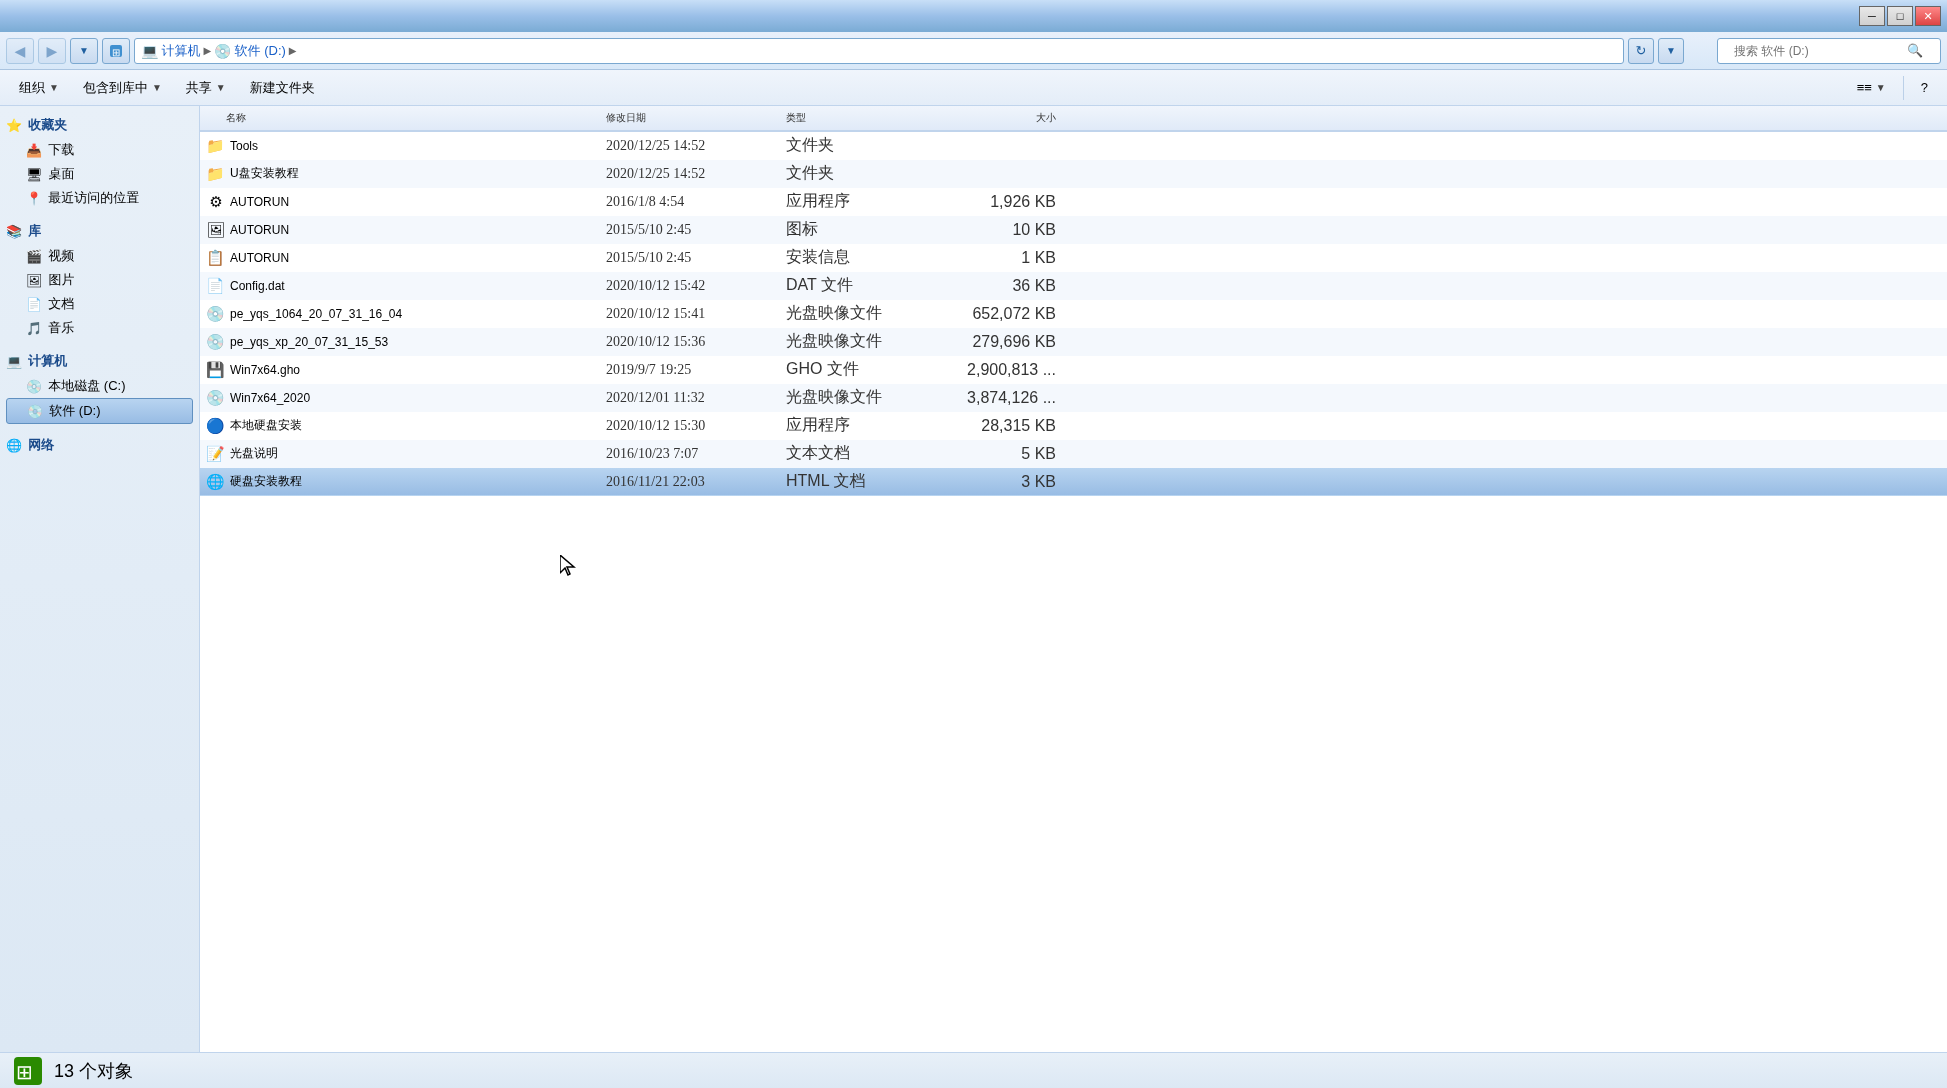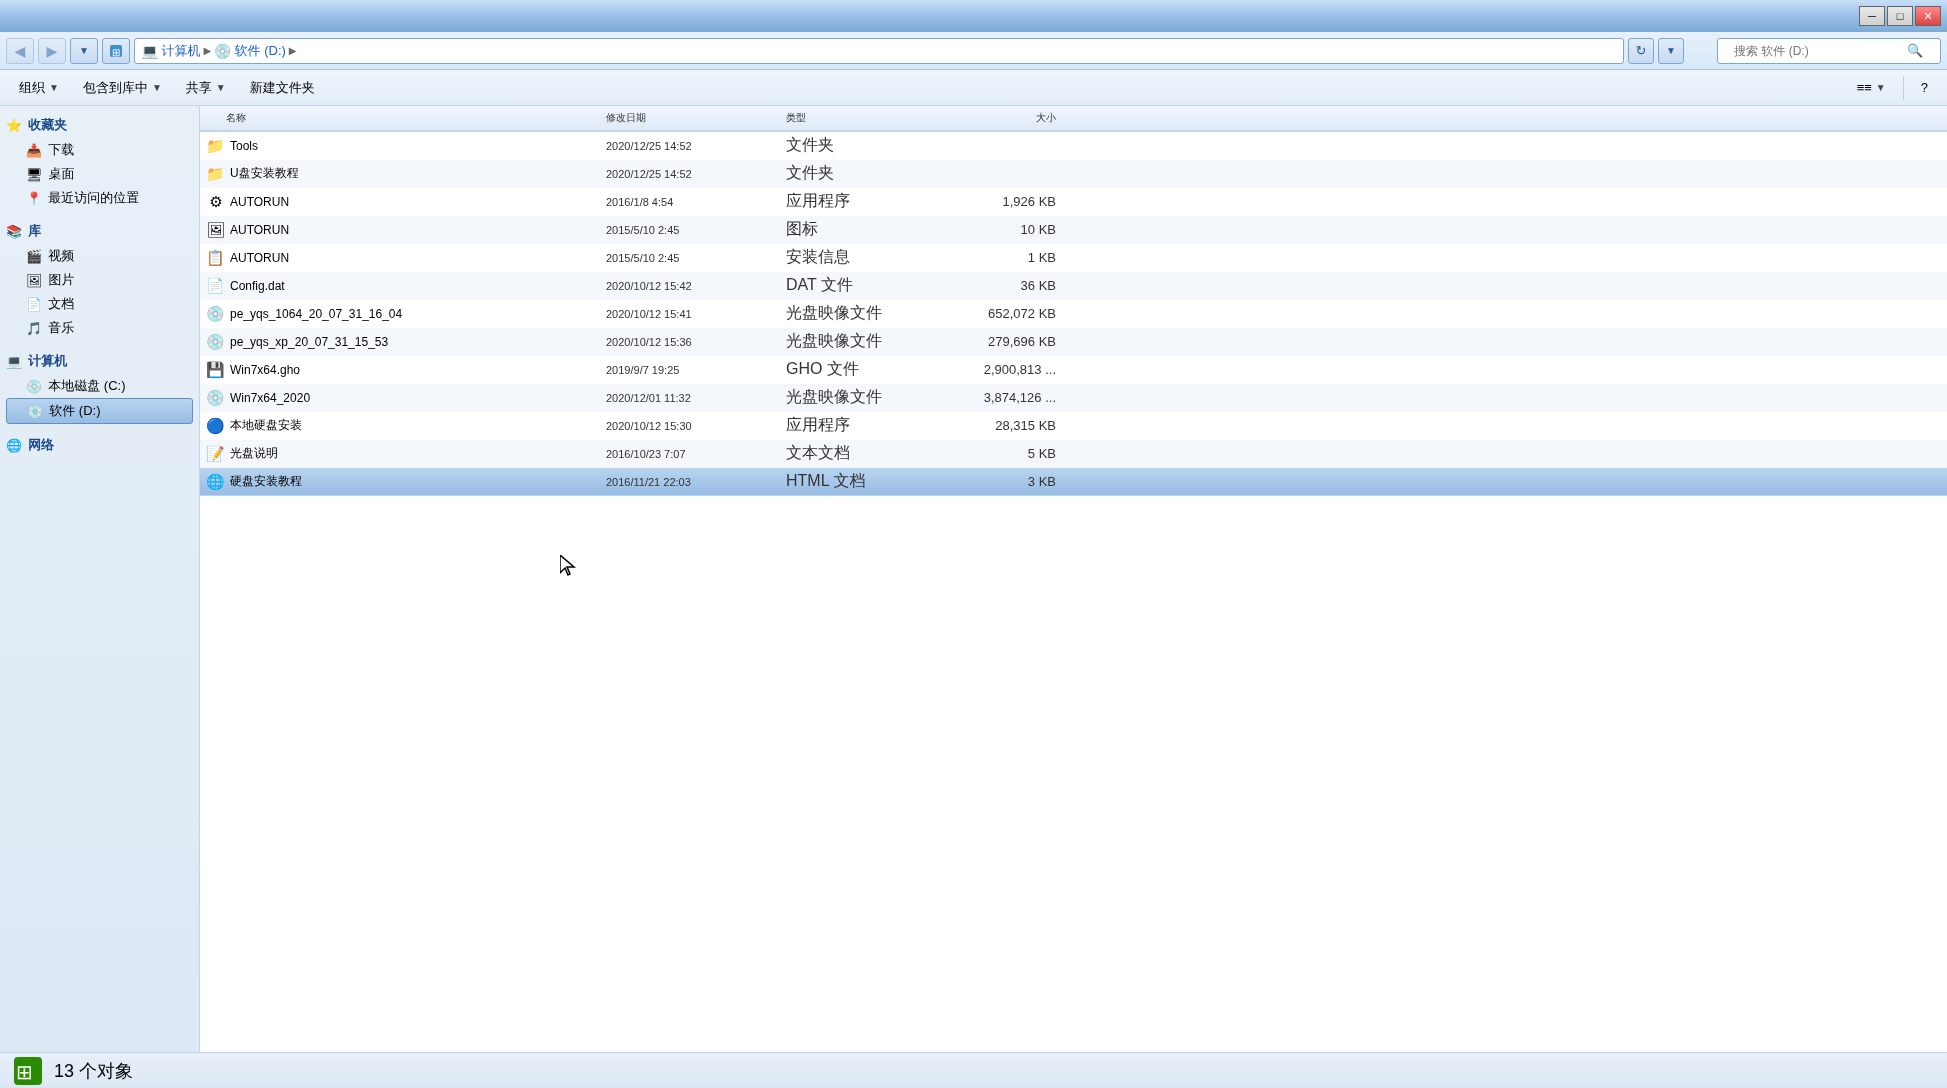--- a/index.html
+++ b/index.html
@@ -219,23 +219,23 @@
       height: 28px;
       padding: 0 6px;
       cursor: pointer;
       border-bottom: 1px solid transparent;
     }
     .file-row.selected { background: linear-gradient(to bottom, #b8d4f0, #98bce4); }
     .file-row.alt { background: #f4f8fd; }
 
     .file-icon { width: 20px; height: 20px; margin-right: 4px; display: flex; align-items: center; justify-content: center; font-size: 15px; }
     .file-name { width: 376px; overflow: hidden; white-space: nowrap; text-overflow: ellipsis; font-size: 12px; }
-    .file-date { width: 180px; font-size: 11px; color: #333; }
+    .file-date { width: 180px; font-size: 14px; color: #333; font-family: Liberation Serif, serif; }
     .file-type { width: 140px; font-size: 16px; color: #333; }
-    .file-size { width: 130px; text-align: right; font-size: 13px; color: #333; }
+    .file-size { width: 130px; text-align: right; font-size: 16px; color: #333; }
 
     
     .status-bar {
       height: 36px;
       background: linear-gradient(to bottom, #e8f0f8, #dce8f4);
       border-top: 1px solid #c0d4ec;
       display: flex;
       align-items: center;
       padding: 0 12px;
       gap: 10px;

